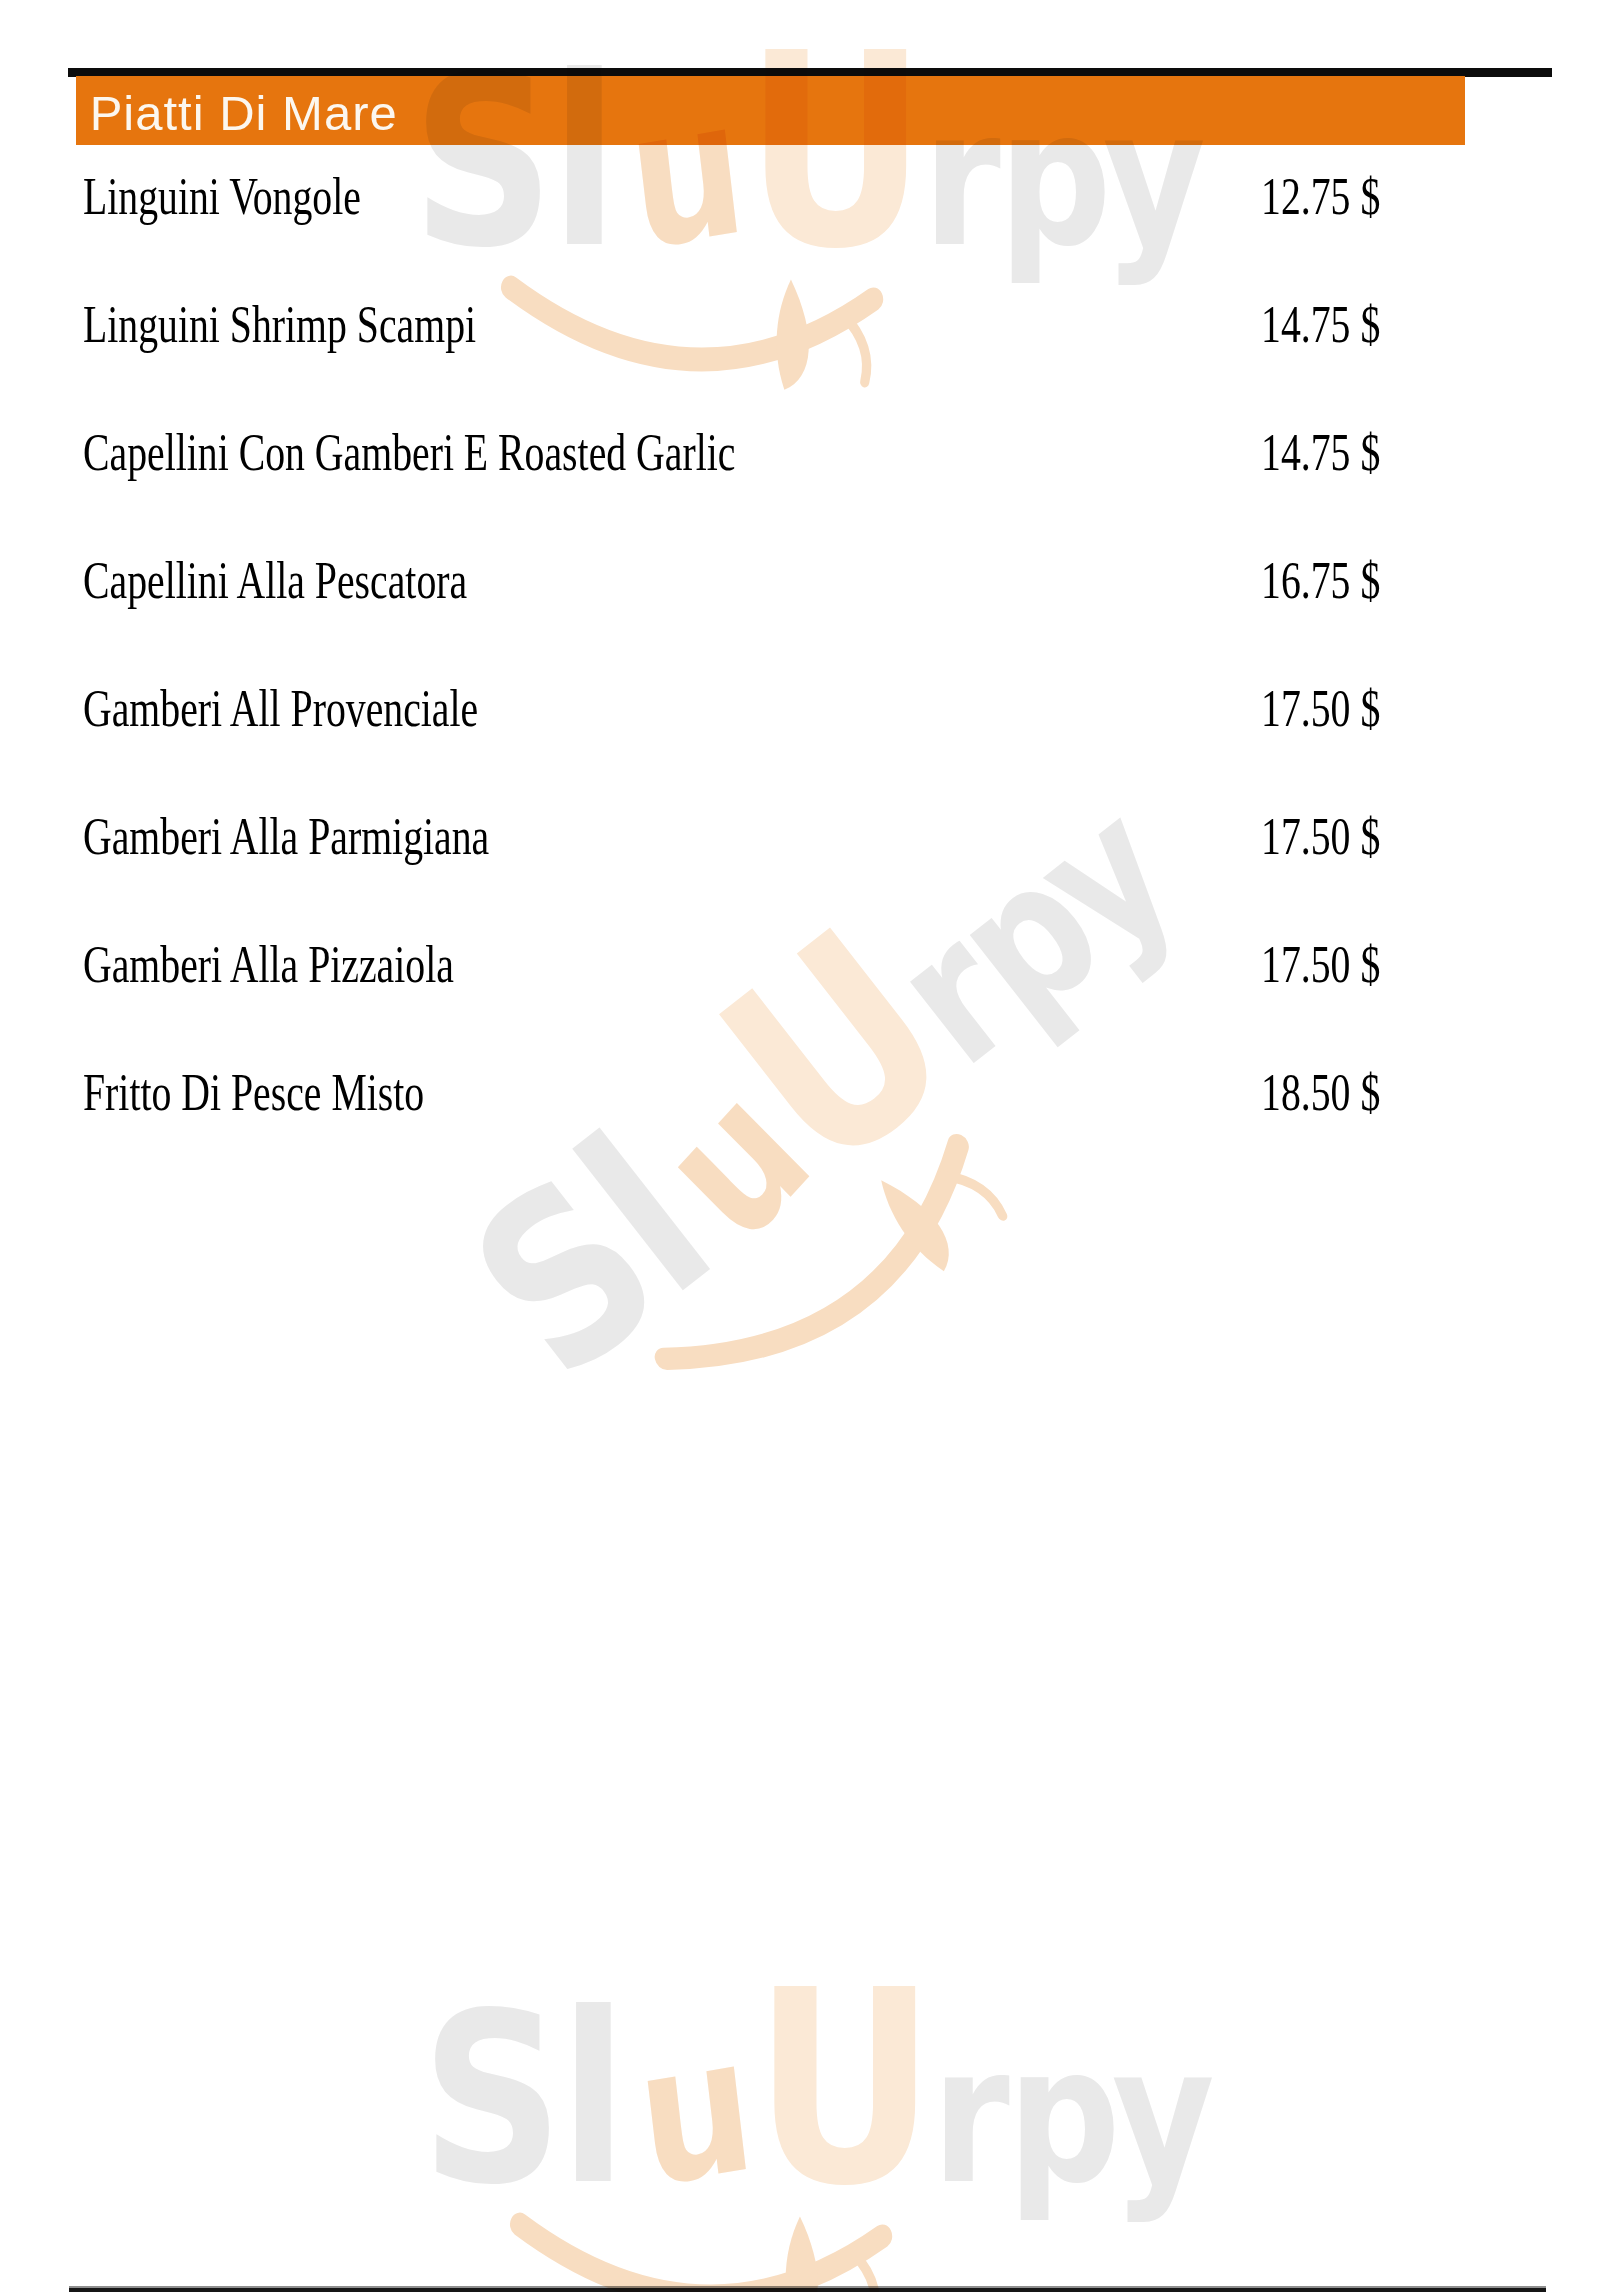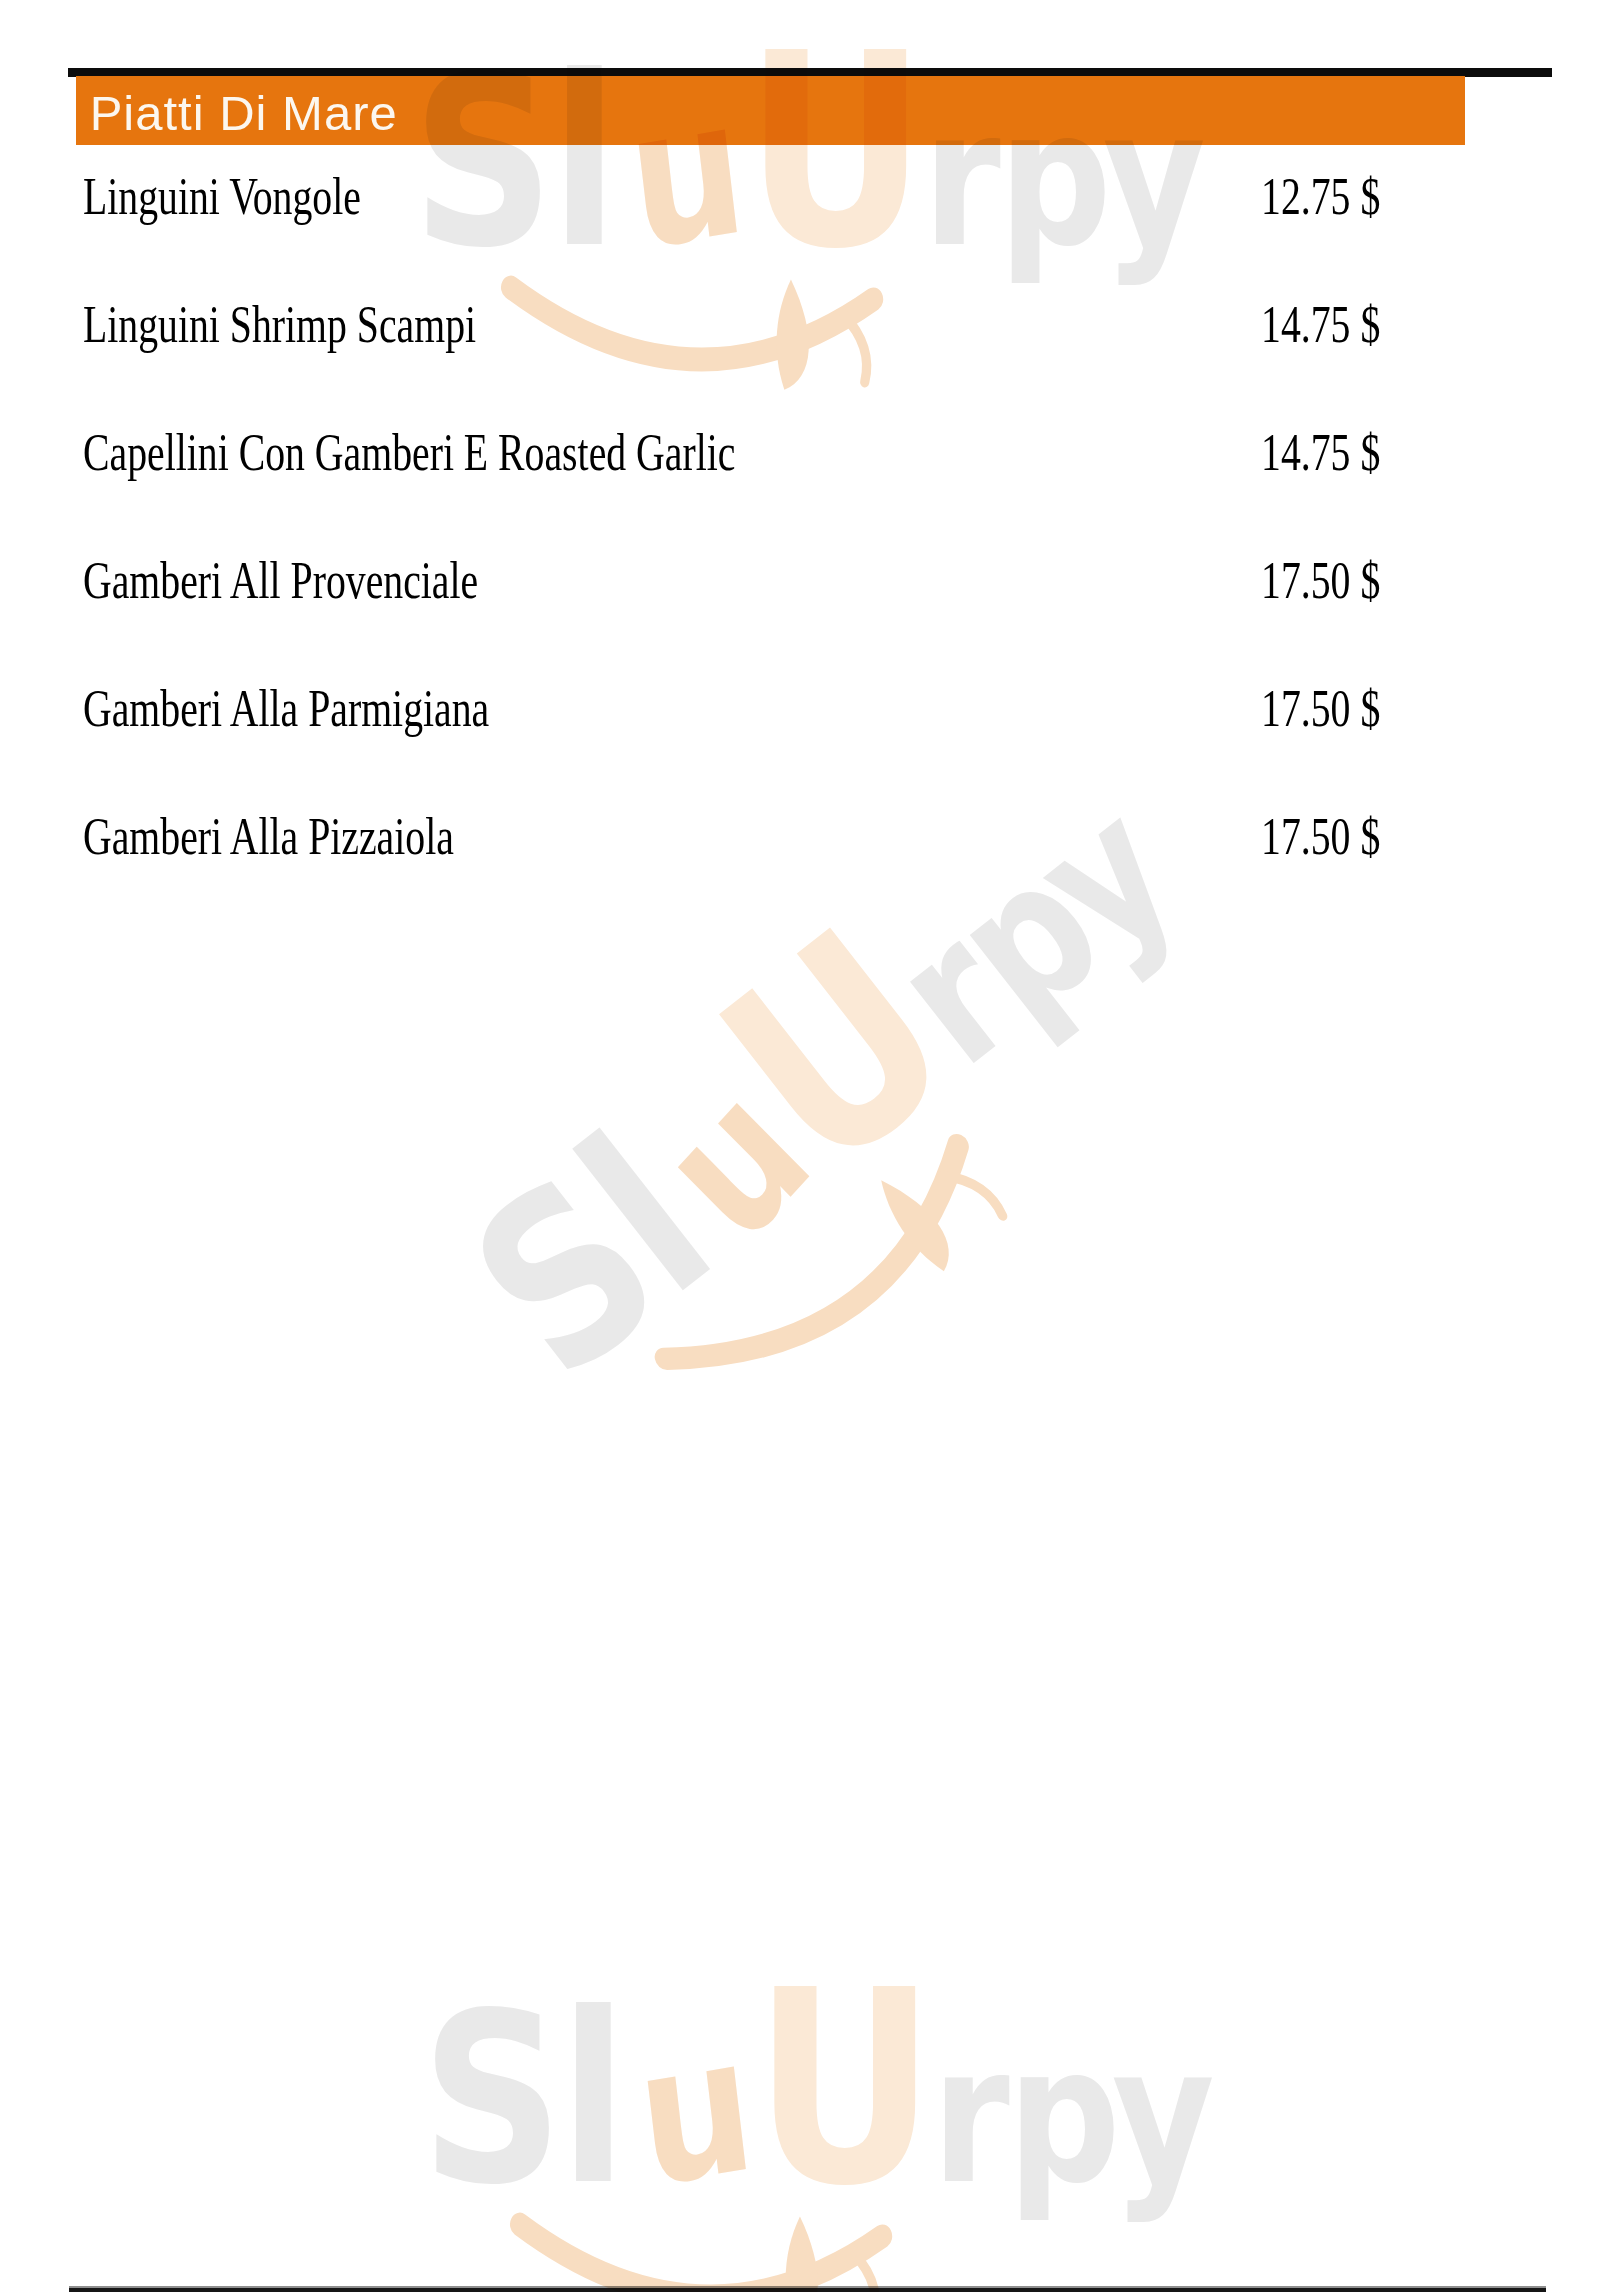--- a/index.html
+++ b/index.html
@@ -71,36 +71,44 @@
   <div class="row">
     <span class="name">Linguini Shrimp Scampi</span>
     <span class="price">14.75 $</span>
   </div>
 
   <div class="row">
     <span class="name">Capellini Con Gamberi E Roasted Garlic</span>
     <span class="price">14.75 $</span>
   </div>
 
+  <div class="row">
+    <span class="name">Capellini Alla Pescatora</span>
+    <span class="price">16.75 $</span>
+  </div>
 
   <div class="row">
     <span class="name">Gamberi All Provenciale</span>
     <span class="price">17.50 $</span>
   </div>
 
   <div class="row">
     <span class="name">Gamberi Alla Parmigiana</span>
     <span class="price">17.50 $</span>
   </div>
 
   <div class="row">
     <span class="name">Gamberi Alla Pizzaiola</span>
     <span class="price">17.50 $</span>
   </div>
 
+  <div class="row">
+    <span class="name">Fritto Di Pesce Misto</span>
+    <span class="price">18.50 $</span>
+  </div>
 
 </div>
 
 <div class="wm wm-top" id="wm-top">
   <svg viewBox="0 0 1220 560" preserveAspectRatio="none">
     <text x="0" y="310" font-size="300" class="wg">S</text>
     <text x="210" y="310" font-size="300" class="wg">l</text>
     <text x="335" y="310" font-size="240" class="wpa" transform="rotate(-8 380 250)">u</text>
     <text x="505" y="310" font-size="340" class="wp">U</text>
     <text x="775" y="310" font-size="240" class="wg">r</text>

